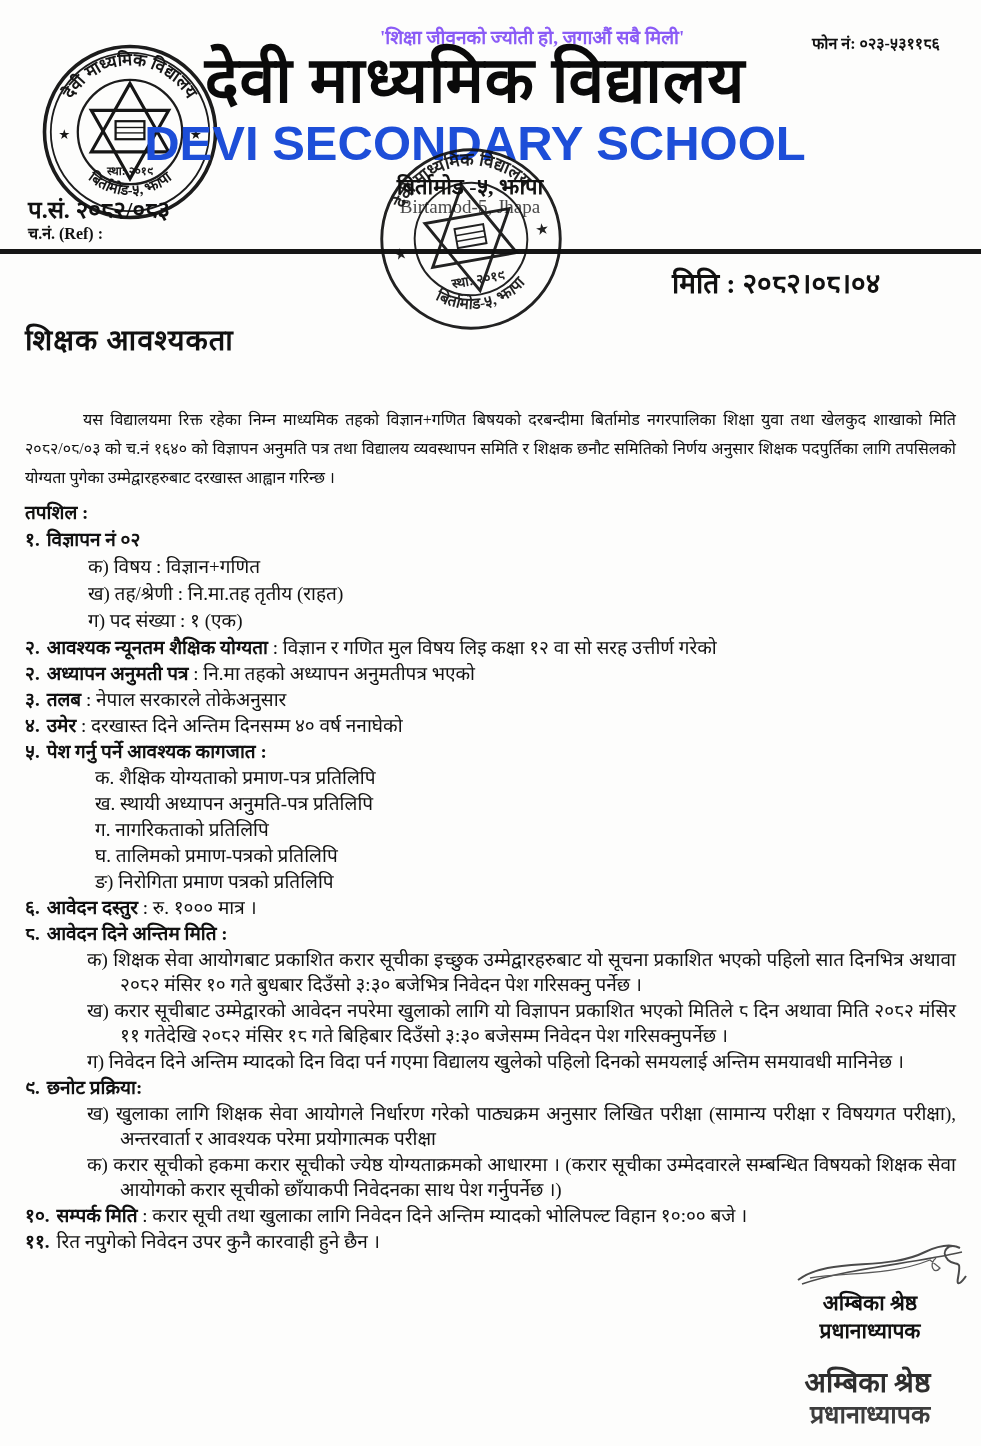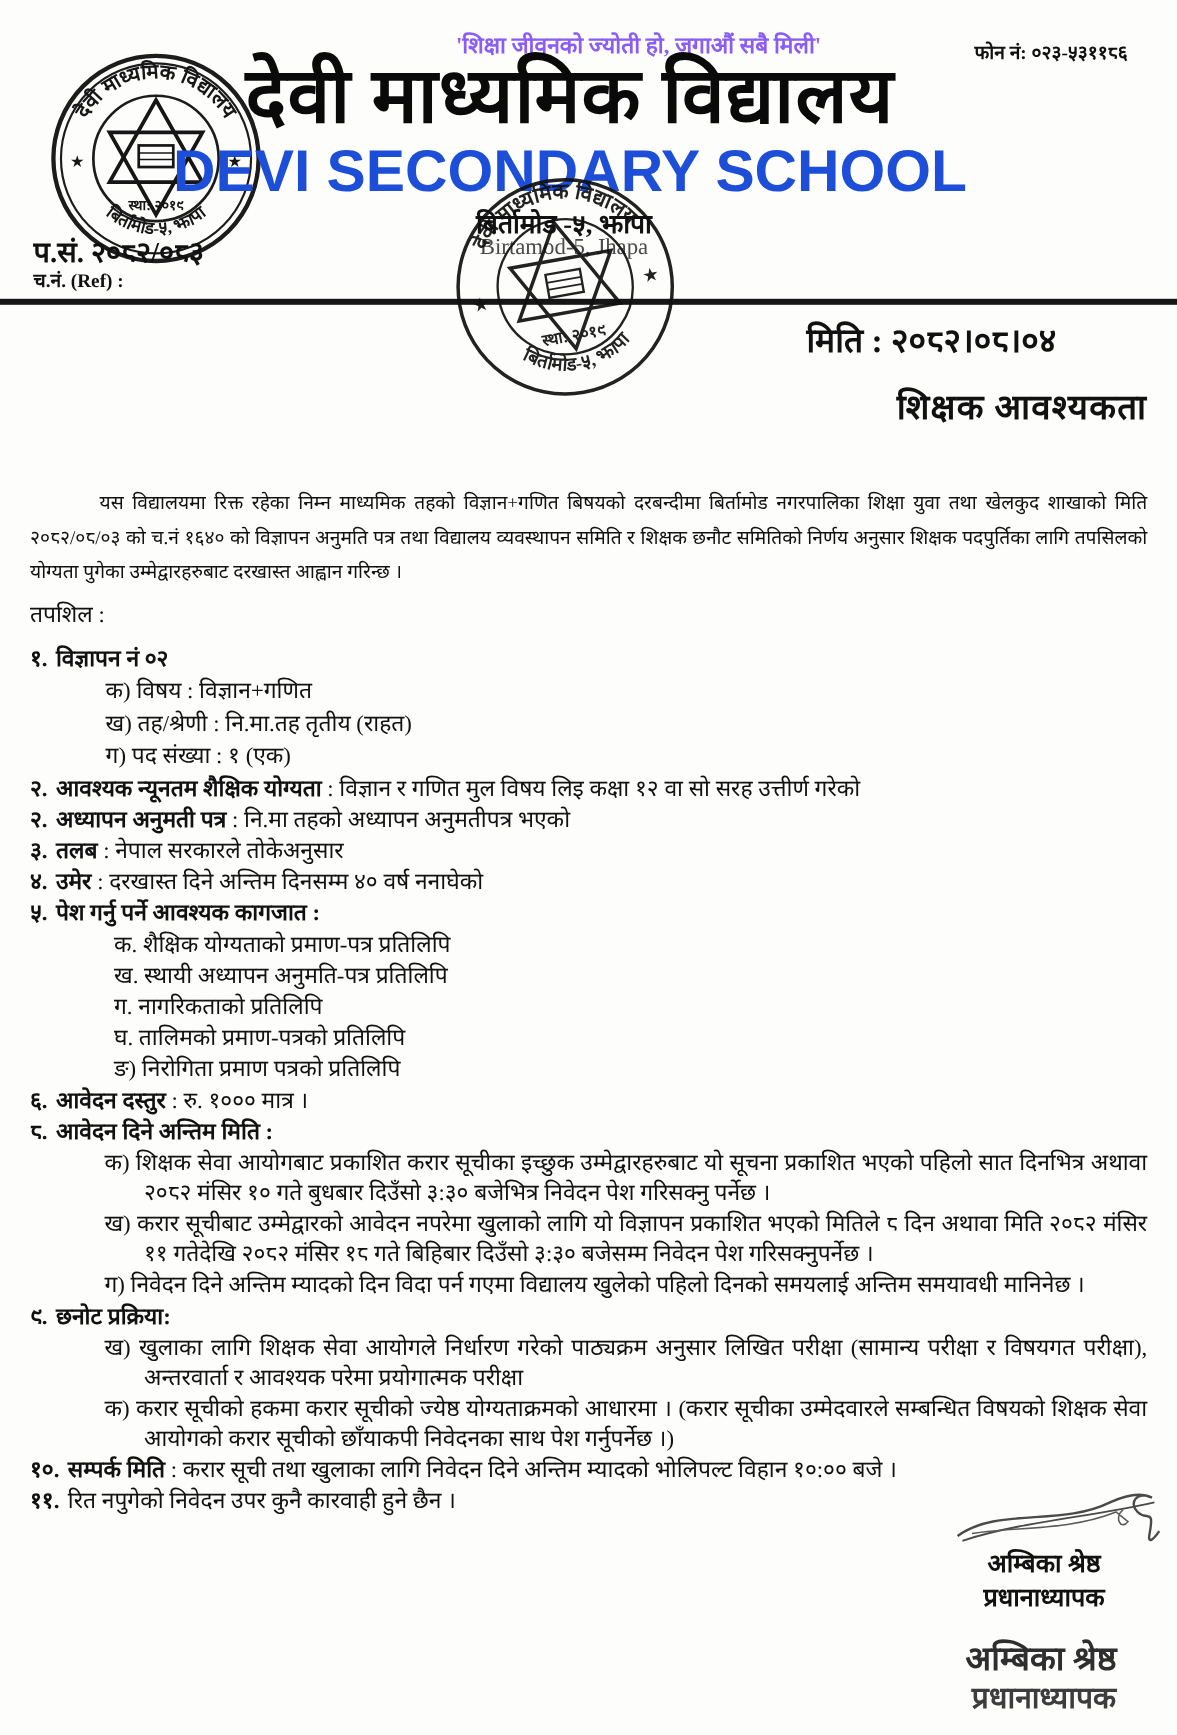--- a/index.html
+++ b/index.html
@@ -26,23 +26,23 @@
   .psn{left:28px;top:192px;font-size:24px;font-weight:600;}
   .refline{left:28px;top:222px;font-size:16px;font-weight:600;}
   .rule{left:0;top:249px;width:981px;height:5px;background:#161616;}
   .date{left:672px;top:263px;width:260px;text-align:left;font-size:28px;font-weight:600;}
   
   .logo{left:40px;top:42px;width:180px;height:180px;}
   .stamp{left:374px;top:140px;width:194px;height:198px;transform:rotate(-10deg);opacity:.92;}
   svg text{font-family:"Liberation Serif","DejaVu Sans",sans-serif;}
   
   .doc{left:25px;top:328px;width:931px;font-size:19px;line-height:25px;}
-  .doc-title{text-align:right;font-size:29px;font-weight:800;letter-spacing:1px;margin:0;}
+  .doc-title{text-align:left;font-size:29px;font-weight:800;letter-spacing:1px;margin:0;}
   .intro{margin:52px 0 0 0;text-align:justify;text-indent:58px;line-height:29px;font-size:16px;font-family:Liberation Serif, serif;}
-  .tapasil{margin:8px 0 12px 0;font-weight:400;}
+  .tapasil{margin:8px 0 2px 0;font-weight:700;}
   .item{margin:1px 0;}
   .num{font-weight:800;margin-right:7px;}
   .bold{font-weight:800;}
   .sub1{padding-left:63px;margin:2px 0;}
   .sub5{padding-left:70px;margin:1px 0;}
   .subh{padding-left:95px;text-indent:-33px;margin:1px 0;text-align:justify;}
   
   .sig-squiggle{left:790px;top:1238px;width:185px;height:58px;}
   .sig-name{left:770px;top:1288px;width:200px;text-align:center;font-size:21px;font-weight:600;}
   .sig-title{left:770px;top:1316px;width:200px;text-align:center;font-size:21px;font-weight:600;}

